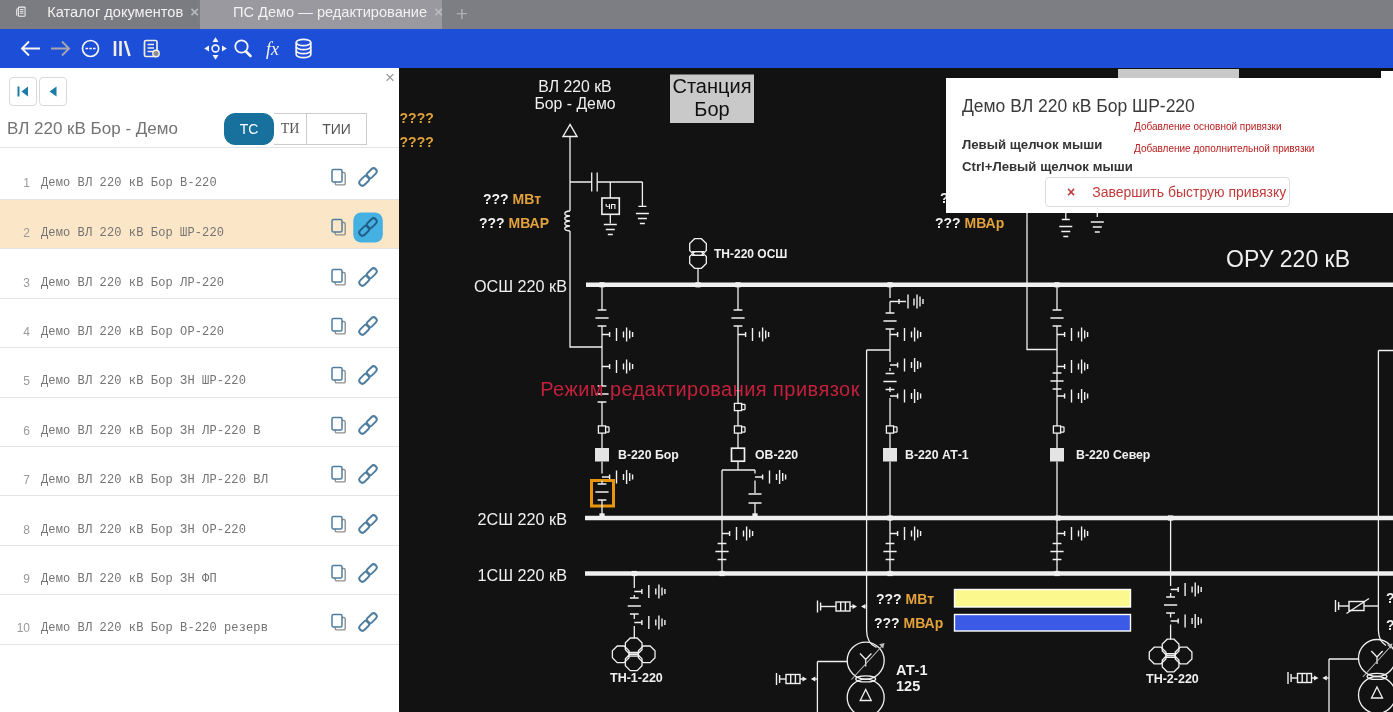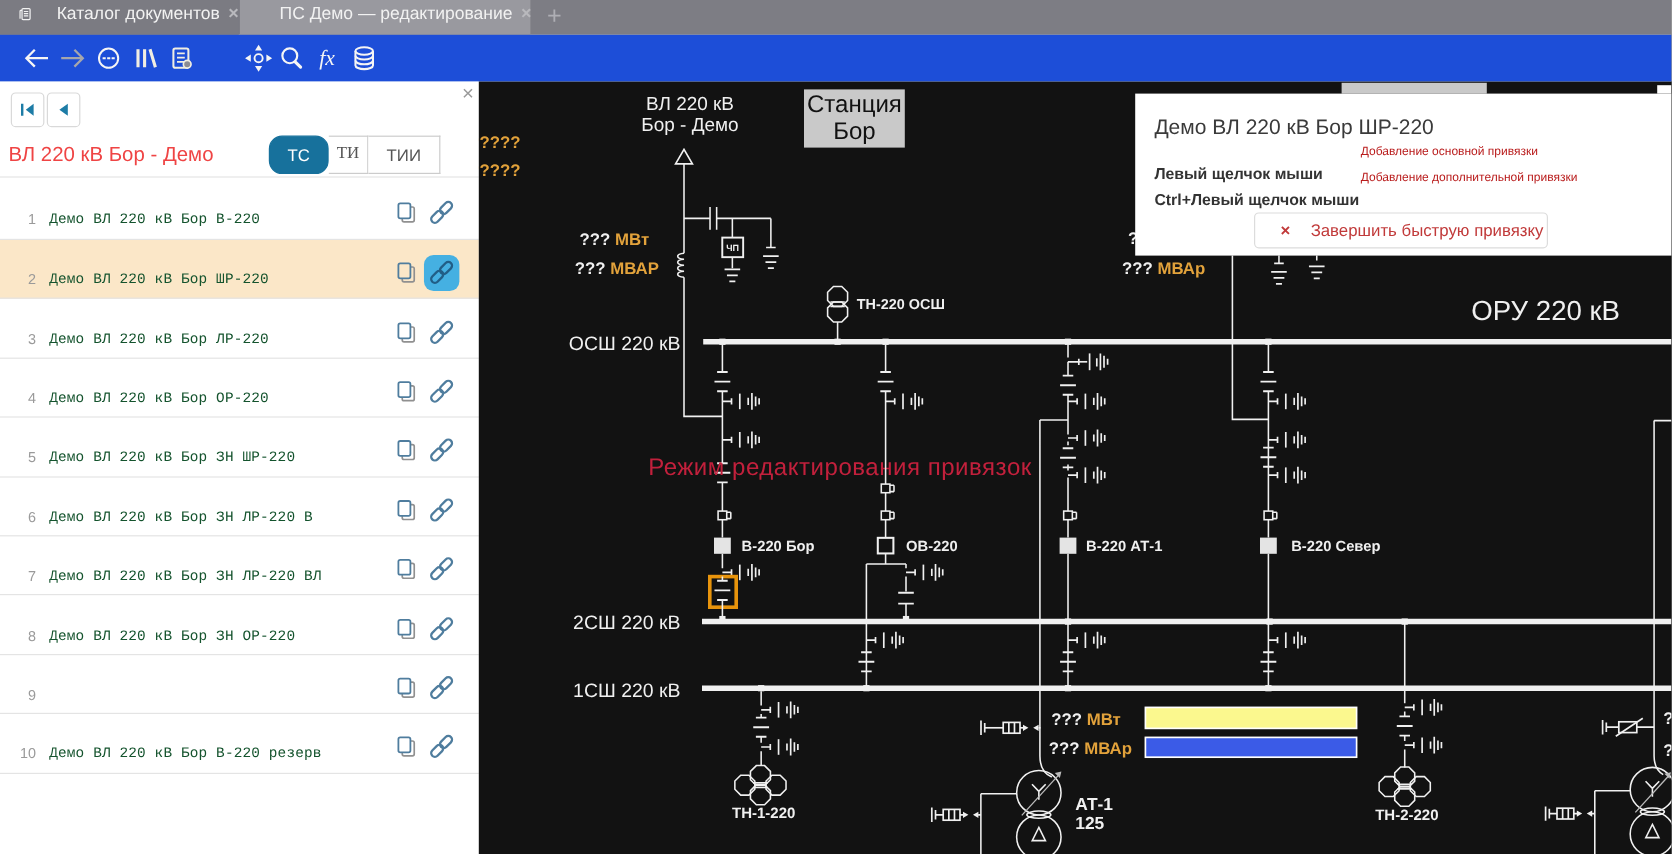--- a/index.html
+++ b/index.html
@@ -9,34 +9,34 @@
 .tab1{left:0;width:199px;background:#7b7b82;}
 .tab2{left:200px;width:242px;background:#99999f;}
 .tabtxt{color:#f2f2f2;font-size:14.6px;margin-left:20px;position:relative;top:-3px;white-space:nowrap;}
 .tabx{color:#b9b9bd;font-size:15px;font-weight:bold;margin-left:7px;position:relative;top:-3px;}
 .plus{position:absolute;left:449px;top:2px;width:26px;color:#aeaeb4;font-size:21px;text-align:center;}
 #toolbar{position:absolute;left:0;top:29px;width:1393px;height:39px;background:#1d4ed8;}
 #panel{position:absolute;left:0;top:68px;width:399px;height:644px;background:#fff;}
 .pclose{position:absolute;left:385px;top:68px;width:18px;height:18px;color:#9a9a9a;font-size:17px;z-index:5;}
 .navbtn{position:absolute;top:9px;width:28px;height:29px;background:#fff;border:1px solid #d9d9d9;
   border-radius:4px;box-sizing:border-box;}
-.ptitle{position:absolute;left:7px;top:50.5px;font-size:17px;color:#ef4444;}
+.ptitle{position:absolute;left:7px;top:50.5px;font-size:17px;color:#737373;}
 #toggle{position:absolute;left:224px;top:45px;height:32px;display:flex;box-sizing:border-box;}
 .seg{box-sizing:border-box;border:1px solid #ccc;border-left:none;background:#fff;color:#555;
   font-size:14px;display:flex;align-items:center;justify-content:center;}
 .seg.first{border-left:1px solid #ccc;}
 .seg.act{background:#17719c;border-color:#17719c;color:#fff;}
 #rows{position:absolute;left:0;top:79px;width:399px;}
 .row{position:relative;width:399px;height:49.4px;border-bottom:1px solid #e4e4e4;box-sizing:border-box;}
 .row.r1{height:53px;border-top:1px solid #e4e4e4;}
 .row.hl{background:#fbe7c8;}
 .rnum{position:absolute;right:369px;top:9px;bottom:-9px;display:flex;align-items:center;justify-content:flex-end;
   color:#9a9a9a;font-size:12px;}
 .rtxt{position:absolute;left:41px;top:9px;bottom:-9px;display:flex;align-items:center;
-  font-family:"Liberation Mono",monospace;font-size:12px;color:#14532d;letter-spacing:0.12px;}
+  font-family:"Liberation Mono",monospace;font-size:12px;color:#737373;letter-spacing:0.12px;}
 #diagram{position:absolute;left:399px;top:68px;width:1098px;height:644px;background:#121212;}
 #popup{position:absolute;left:547px;top:10px;width:447px;height:135px;background:#fff;box-sizing:border-box;}
 .pt{position:absolute;left:16px;top:18px;font-size:17.5px;color:#3a3a3a;}
 .prl{position:absolute;left:16px;font-size:13.2px;font-weight:bold;color:#333;white-space:nowrap;margin-top:16px;}
 .prd{position:absolute;left:188px;font-size:10px;color:#b91c1c;white-space:nowrap;}
 .pbtn{position:absolute;left:99px;top:99px;width:245px;height:30px;border:1px solid #dcdcdc;border-radius:4px;
   box-sizing:border-box;color:#c13a3a;font-size:14px;display:flex;align-items:center;white-space:nowrap;}
 </style></head>
 <body>
 <div id="tabbar">
@@ -232,20 +232,21 @@
 <svg width="34" height="34" viewBox="-17 -17 34 34" style="position:absolute;left:350.5px;top:50%;margin-top:-14px;">
 
 <g transform="rotate(45)" stroke="#4f7d9e" fill="none" stroke-width="1.9">
 <rect x="-3.1" y="-11" width="6.2" height="11.6" rx="3.1"></rect>
 <rect x="-3.1" y="-0.6" width="6.2" height="11.6" rx="3.1"></rect>
 </g>
 </svg>
 </div>
 <div class="row">
         <div class="rnum">9</div>
+        <div class="rtxt">Демо ВЛ 220 кВ Бор ЗН ФП</div>
 <svg width="18" height="20" viewBox="0 0 18 20" style="position:absolute;left:329px;top:50%;margin-top:-7px;">
 <rect x="6.2" y="5.5" width="10" height="12.4" rx="1.5" fill="none" stroke="#909090" stroke-width="1.4"></rect>
 <rect x="3" y="2.5" width="10" height="12.4" rx="1.5" fill="#fff" stroke="#4f7d9e" stroke-width="1.5"></rect>
 </svg>
 <svg width="34" height="34" viewBox="-17 -17 34 34" style="position:absolute;left:350.5px;top:50%;margin-top:-14px;">
 
 <g transform="rotate(45)" stroke="#4f7d9e" fill="none" stroke-width="1.9">
 <rect x="-3.1" y="-11" width="6.2" height="11.6" rx="3.1"></rect>
 <rect x="-3.1" y="-0.6" width="6.2" height="11.6" rx="3.1"></rect>
 </g>

